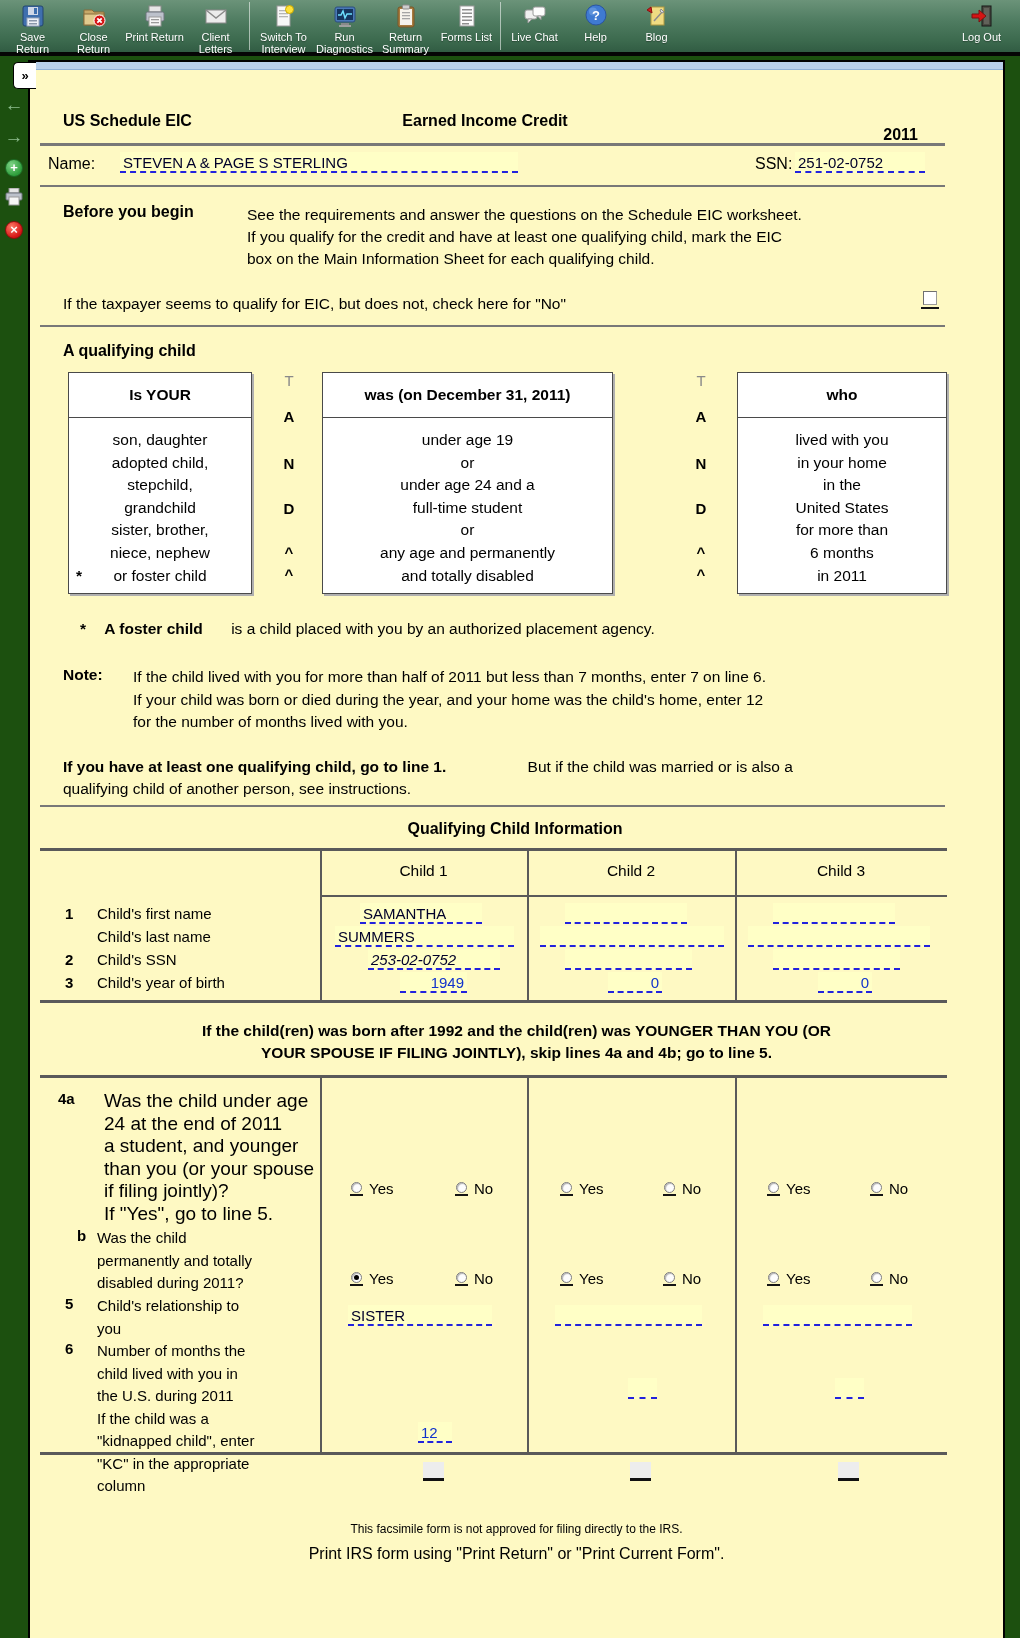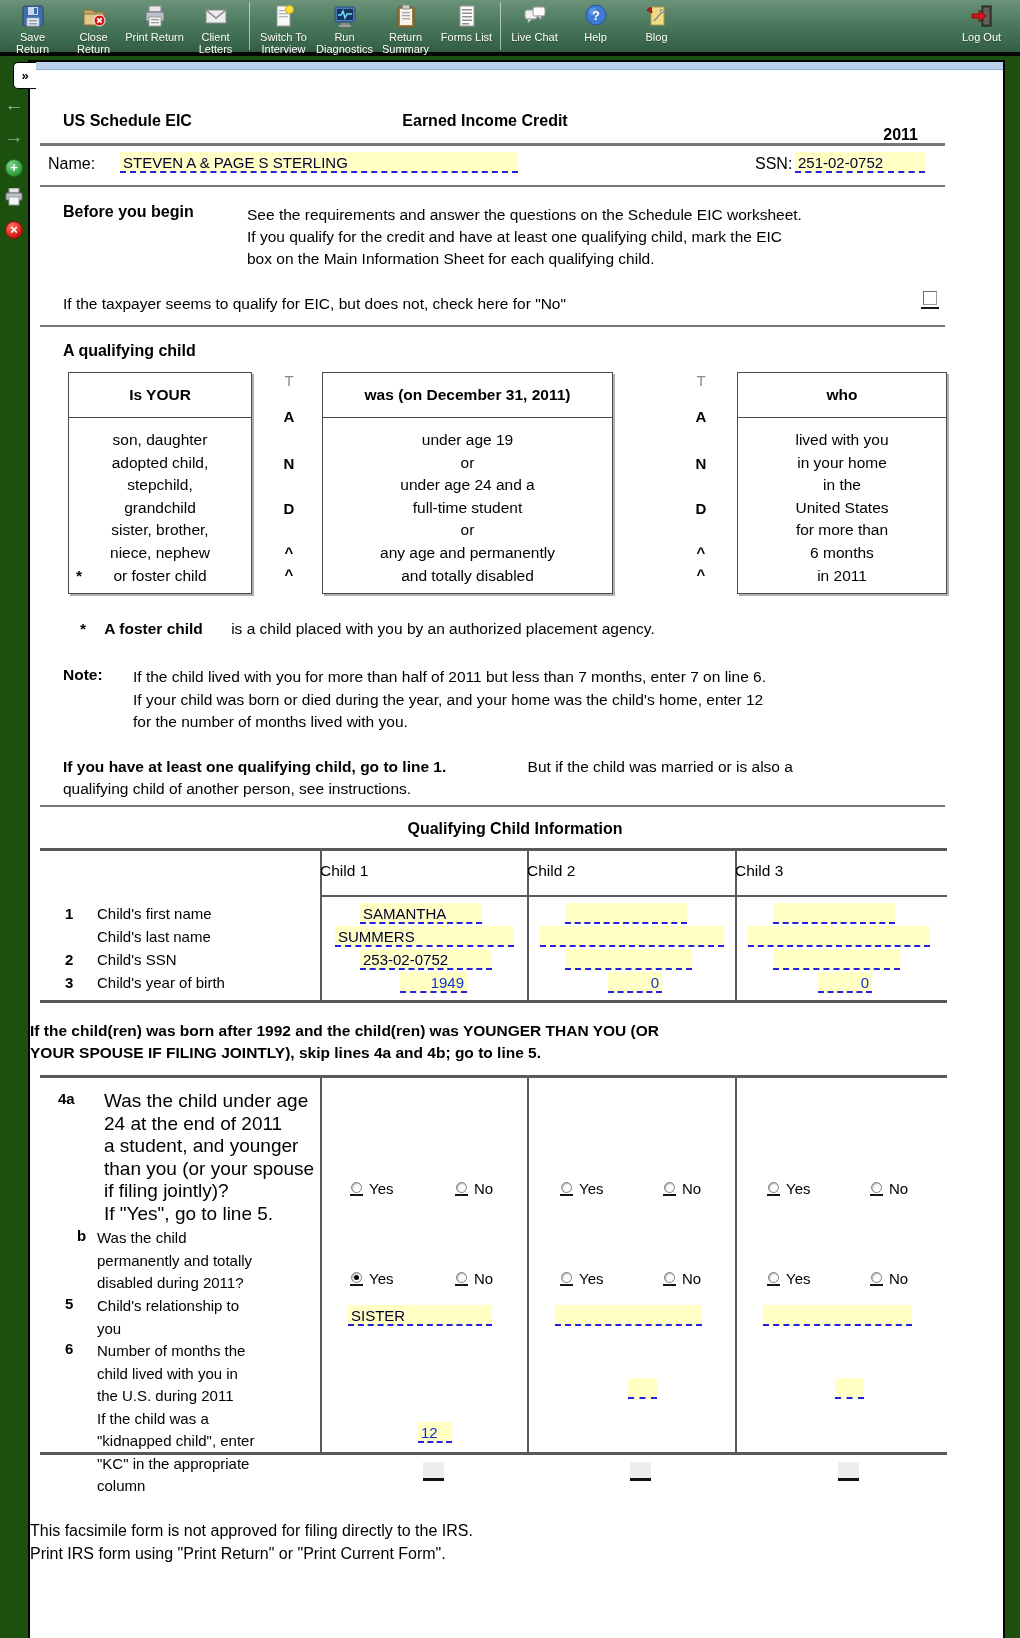--- a/index.html
+++ b/index.html
@@ -39,21 +39,21 @@
   .arrow-ic{color:#8fbe8f;font-size:19px;font-weight:bold;line-height:18px;}
   .circle-ic{
     display:inline-block;width:16px;height:16px;border-radius:50%;
     color:#fff;font-size:13px;font-weight:bold;line-height:16px;text-align:center;
   }
   .plus-ic{background:radial-gradient(circle at 35% 30%,#7fd487,#2f9e3c 70%);border:1px solid #1d6b26;}
   .x-ic{background:radial-gradient(circle at 35% 30%,#ff7a66,#d41414 70%);border:1px solid #8e0d0d;}
   
   .panel{
     position:absolute;left:28px;top:60px;width:977px;height:1578px;
-    background:#ffffff;border:2px solid #000;border-bottom:none;box-sizing:border-box;
+    background:#fef9c3;border:2px solid #000;border-bottom:none;box-sizing:border-box;
   }
   .blue-strip{height:7px;background:#b9d0ea;border-bottom:1px solid #8fb0d6;}
   .form{position:absolute;left:0;top:8px;right:0;bottom:0;font-size:15.5px;}
   .abs{position:absolute;}
   .b{font-weight:bold;}
   .rule{position:absolute;left:10px;width:905px;background:#787878;}
   .h2{font-size:16px;font-weight:bold;}
   
   .fld{
     position:absolute;height:21px;background:#ffffc6;
@@ -92,21 +92,21 @@
     content:"";display:block;width:5px;height:5px;border-radius:50%;background:#000;
     margin:2px auto 0 auto;
   }
   .radio-label{font-size:15px;margin-left:6px;}
   .chk-wrap{position:absolute;border-bottom:2px solid #151515;padding:0 2px 2px 2px;line-height:0;}
   .chk{
     display:inline-block;width:14px;height:14px;background:#fff;
     border:1px solid #9a9a9a;border-top-color:#6f6f6f;border-left-color:#6f6f6f;box-sizing:border-box;
   }
   .kcbox{position:absolute;width:21px;height:16px;background:#ededed;border-bottom:3px solid #111;}
-  .ctr{}
+  .ctr{text-align:center;}
 </style>
 </head>
 <body>
 
 <div class="toolbar">
   <div class="tb-item">
     <svg class="tb-icon" viewBox="0 0 26 26">
         <rect x="3" y="3" width="20" height="20" rx="2" fill="#3f6fae" stroke="#24466e"></rect>
         <rect x="8" y="4" width="10" height="8" fill="#cfd8e8"></rect>
         <rect x="14" y="5" width="3" height="6" fill="#3f6fae"></rect>
@@ -366,21 +366,21 @@
       <div class="abs" style="left:67px;top:126px;font-size:15px;">Child's year of birth</div>
 
       <div class="fld" style="left:330px;top:55px;width:122px;">SAMANTHA</div>
       <div class="fld" style="left:535px;top:55px;width:122px;"></div>
       <div class="fld" style="left:743px;top:55px;width:122px;"></div>
 
       <div class="fld" style="left:305px;top:78px;width:179px;">SUMMERS</div>
       <div class="fld" style="left:510px;top:78px;width:184px;"></div>
       <div class="fld" style="left:718px;top:78px;width:182px;"></div>
 
-      <div class="fld" style="left:330px;top:101px;width:132px;">253-02-0752</div>
+      <div class="fld" style="left:338px;top:101px;width:132px;font-style:italic;">253-02-0752</div>
       <div class="fld" style="left:535px;top:101px;width:127px;"></div>
       <div class="fld" style="left:743px;top:101px;width:127px;"></div>
 
       <div class="fld blue rt" style="left:370px;top:124px;width:67px;">1949</div>
       <div class="fld blue rt" style="left:578px;top:124px;width:54px;">0</div>
       <div class="fld blue rt" style="left:788px;top:124px;width:54px;">0</div>
     </div>
 
     <div class="abs b ctr" style="left:0;top:952px;width:973px;font-size:15.5px;">If the child(ren)  was born after 1992 and the child(ren)  was YOUNGER THAN YOU  (OR</div>
     <div class="abs b ctr" style="left:0;top:974px;width:973px;font-size:15.5px;">YOUR SPOUSE IF FILING JOINTLY),  skip lines 4a and 4b;  go to line 5.</div>
@@ -479,16 +479,16 @@
 
       <div class="fld blue" style="left:388px;top:303px;width:34px;margin-top:44px;">12</div>
       <div class="fld blue" style="left:598px;top:303px;width:29px;"></div>
       <div class="fld blue" style="left:805px;top:303px;width:29px;"></div>
 
       <div class="kcbox" style="left:393px;top:387px;"></div>
       <div class="kcbox" style="left:600px;top:387px;"></div>
       <div class="kcbox" style="left:808px;top:387px;"></div>
     </div>
 
-    <div class="abs ctr" style="left:0;top:1452px;width:973px;font-size:16px;">This facsimile form is not approved for filing directly to the IRS.</div>
+    <div class="abs ctr" style="left:0;top:1452px;width:973px;font-size:12px;">This facsimile form is not approved for filing directly to the IRS.</div>
     <div class="abs ctr" style="left:0;top:1475px;width:973px;font-size:16px;">Print IRS form using "Print Return" or "Print Current Form".</div>
   </div>
 </div>
 
 </body></html>

